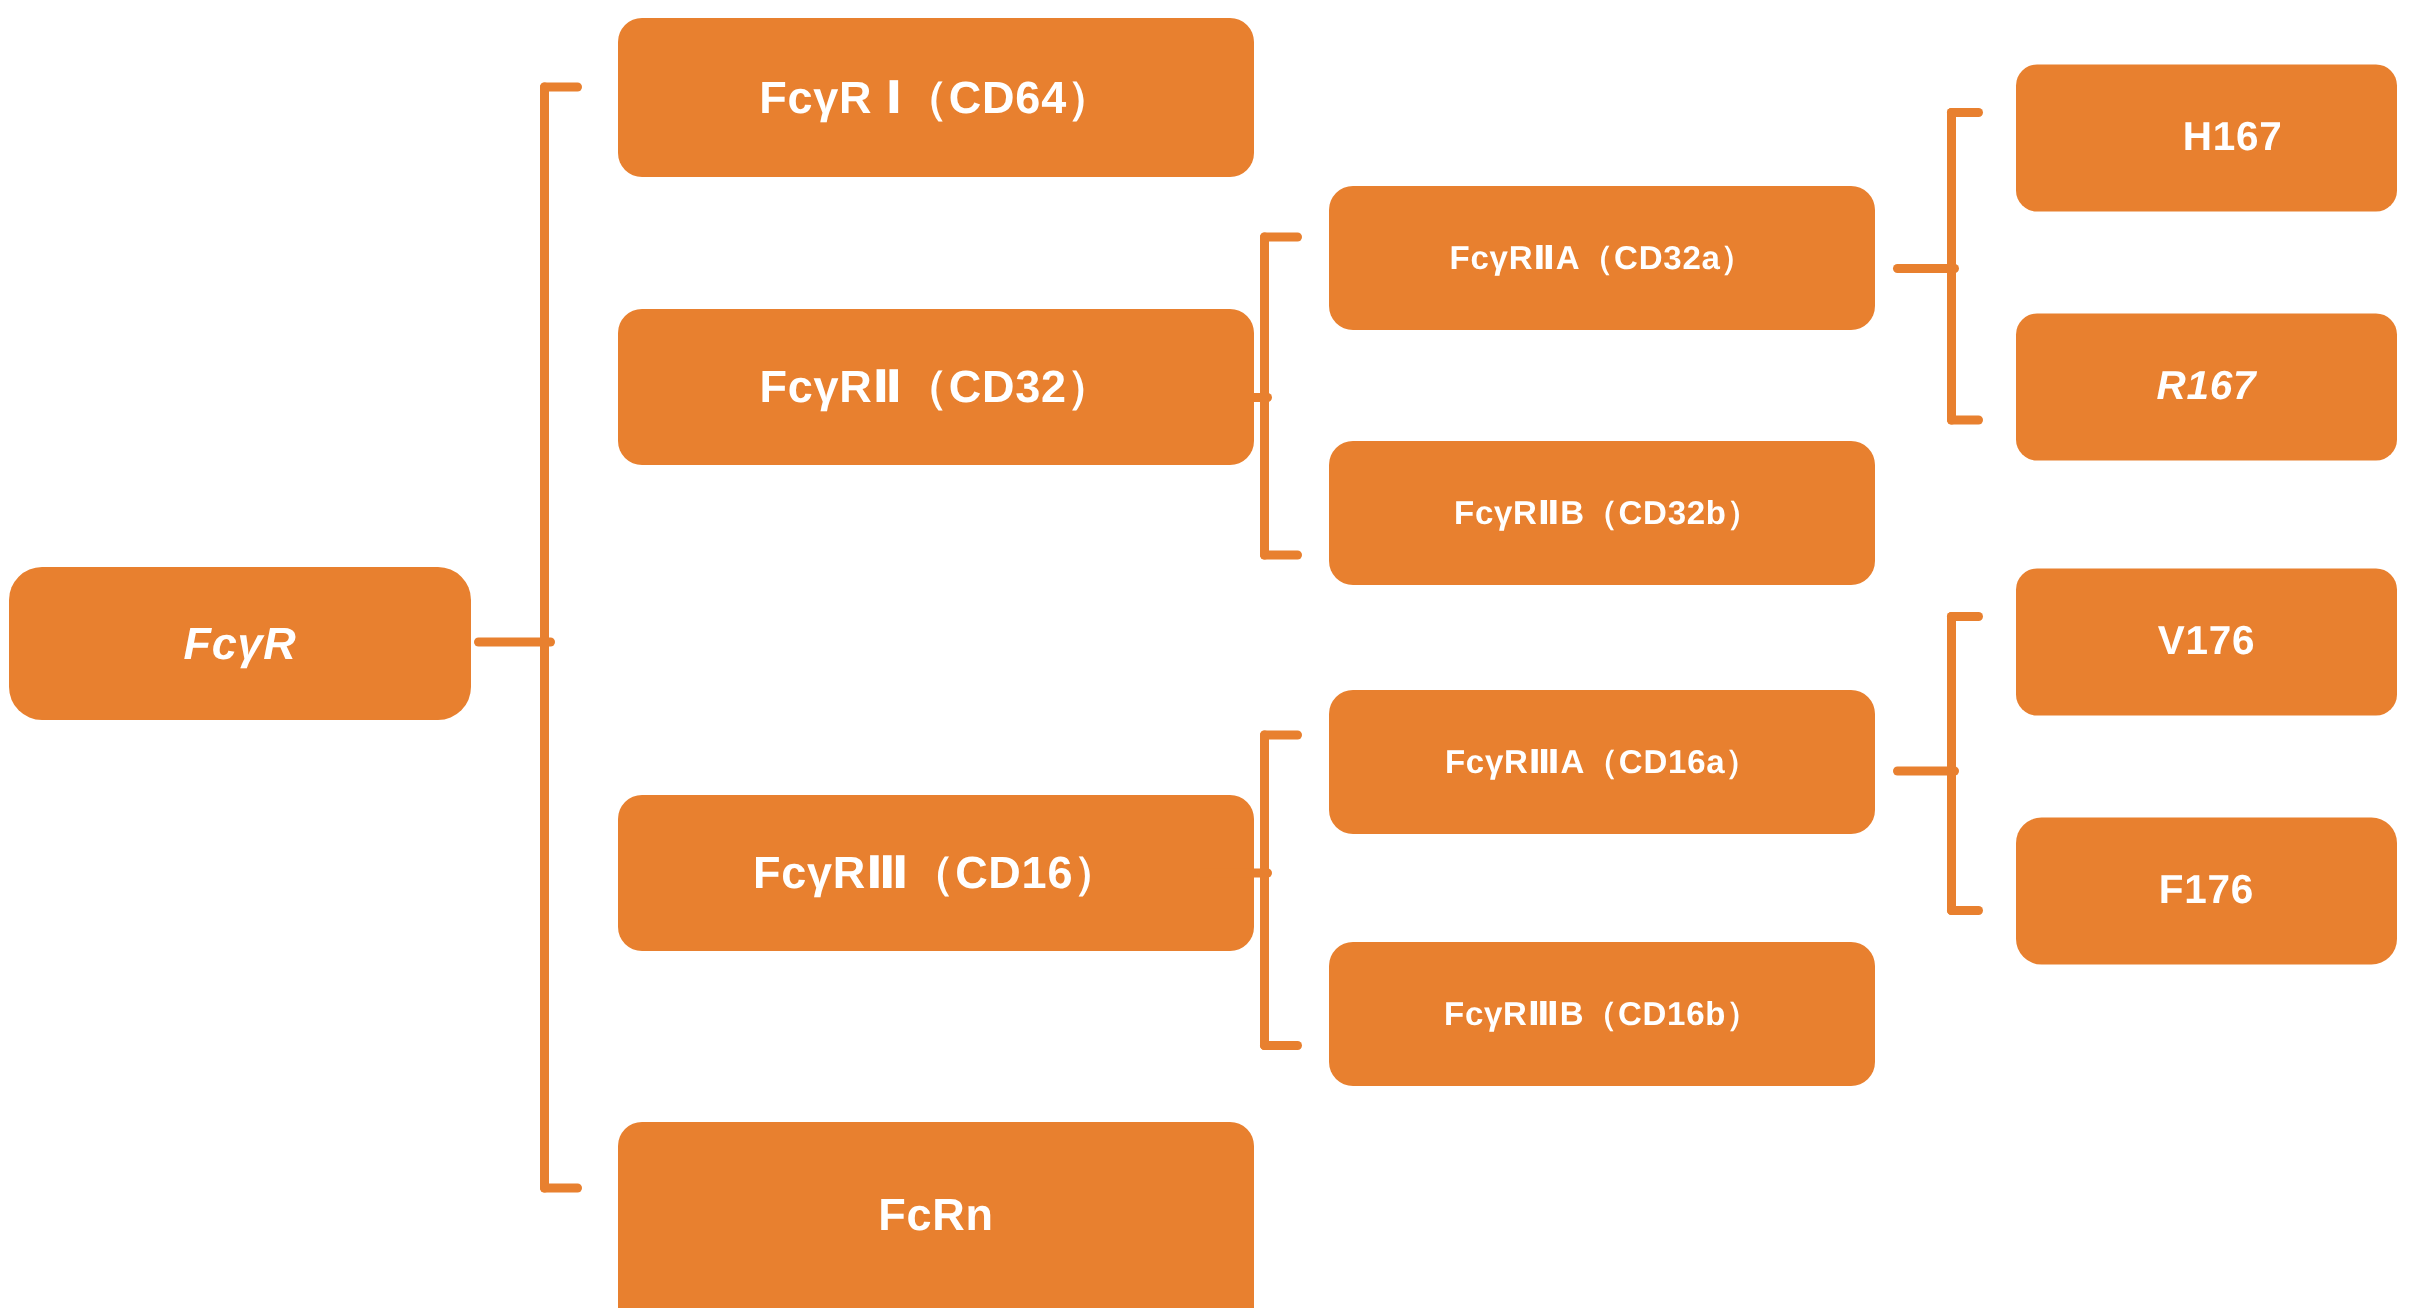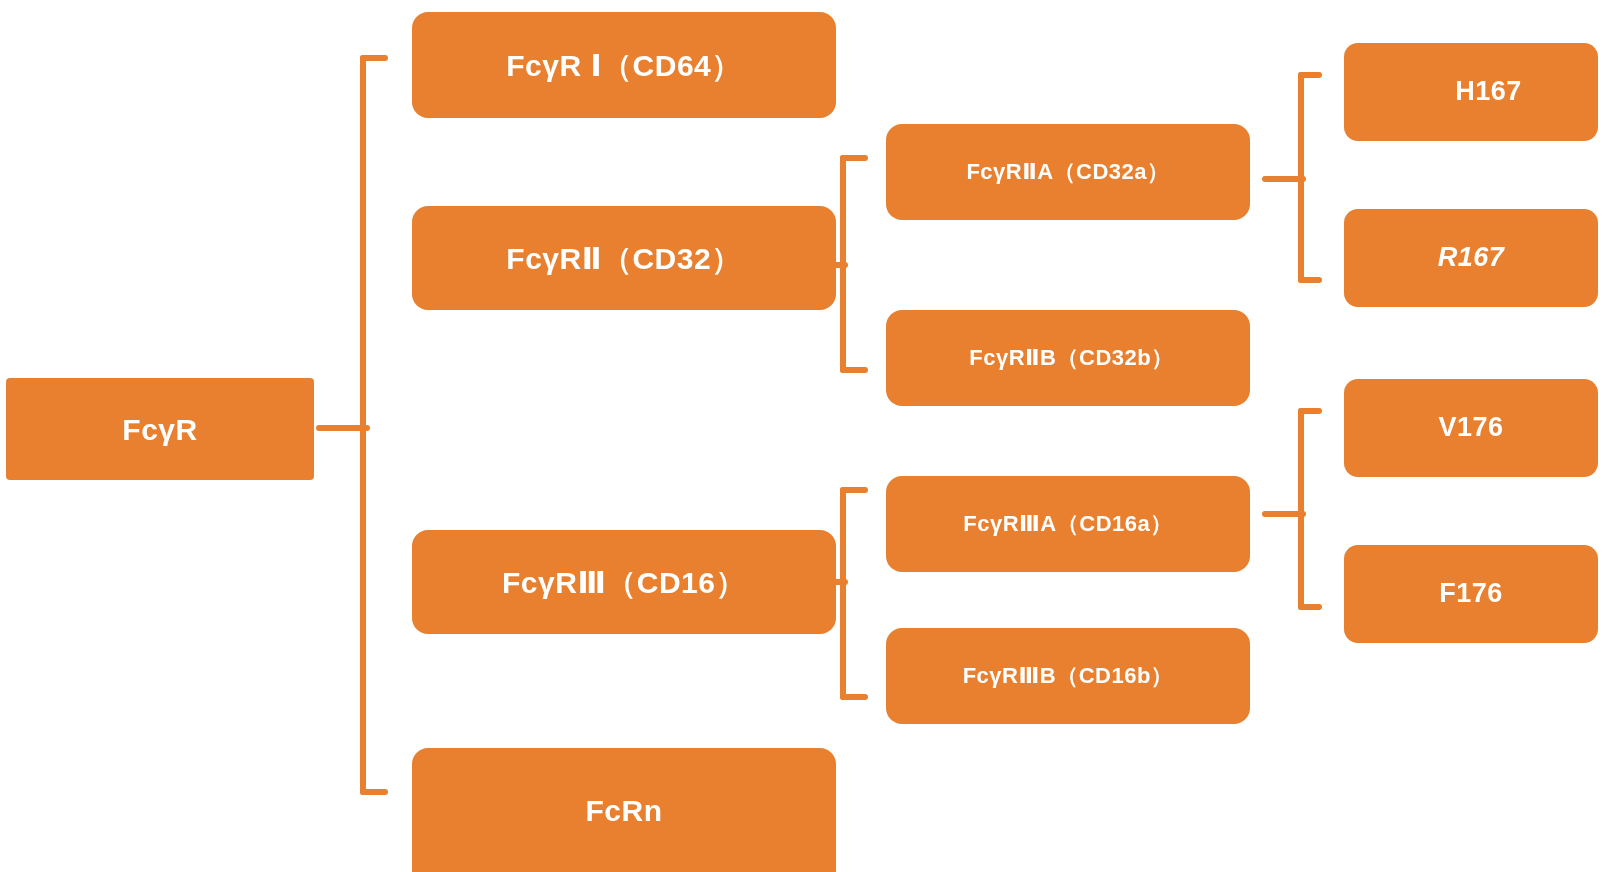--- a/index.html
+++ b/index.html
@@ -27,39 +27,39 @@
     justify-content: center;
     text-align: center;
     font-weight: bold;
     letter-spacing: 0.5px;
     box-sizing: border-box;
     padding: 0 6px;
     line-height: 1.1;
     white-space: nowrap;
   }
   
-  .n-root   { left: 6px;    top: 378px; width: 308px; height: 102px; font-size: 30px; border-radius: 4px; }
+  .n-root   { left: 6px;    top: 378px; width: 308px; height: 102px; font-size: 30px; border-radius: 22px; font-style: italic; }
 
   .n-c2     { left: 412px;  width: 424px; font-size: 30px; }
   .n-fcgr1  { top: 12px;   height: 106px; }
   .n-fcgr2  { top: 206px;  height: 104px; }
   .n-fcgr3  { top: 530px;  height: 104px; }
   .n-fcrn   { top: 748px;  height: 124px; border-radius: 16px 16px 0 0; }
 
   .n-c3     { left: 886px;  width: 364px; height: 96px; font-size: 22px; }
   .n-2a     { top: 124px; }
-  .n-2b     { top: 310px; padding-left: 13px; }
-  .n-3a     { top: 460px; margin-top: 16px; }
+  .n-2b     { top: 294px; padding-left: 13px; }
+  .n-3a     { top: 460px; }
   .n-3b     { top: 628px; }
 
   .n-c4     { left: 1344px; width: 254px; height: 98px; font-size: 27px; border-radius: 14px; }
   .n-h167   { top: 43px; padding-left: 41px; }
   .n-r167   { top: 209px; font-style: italic; }
   .n-v176   { top: 379px; }
-  .n-f176   { top: 545px; }
+  .n-f176   { top: 545px; border-radius: 17px; }
 
   
   .bracket {
     position: absolute;
   }
   .bracket .spine {
     position: absolute;
     left: 0;
     top: 0;
     width: 6px;

